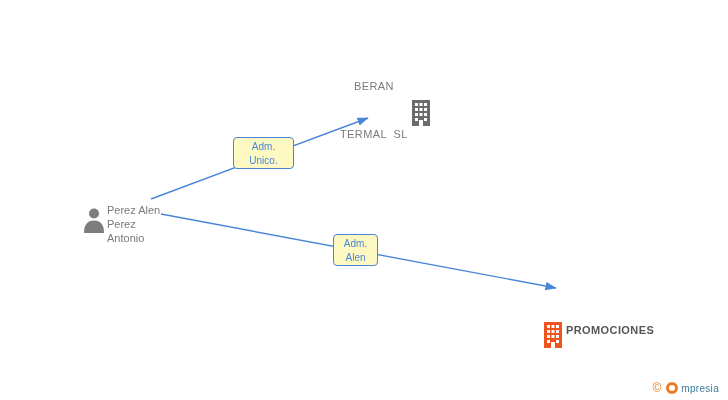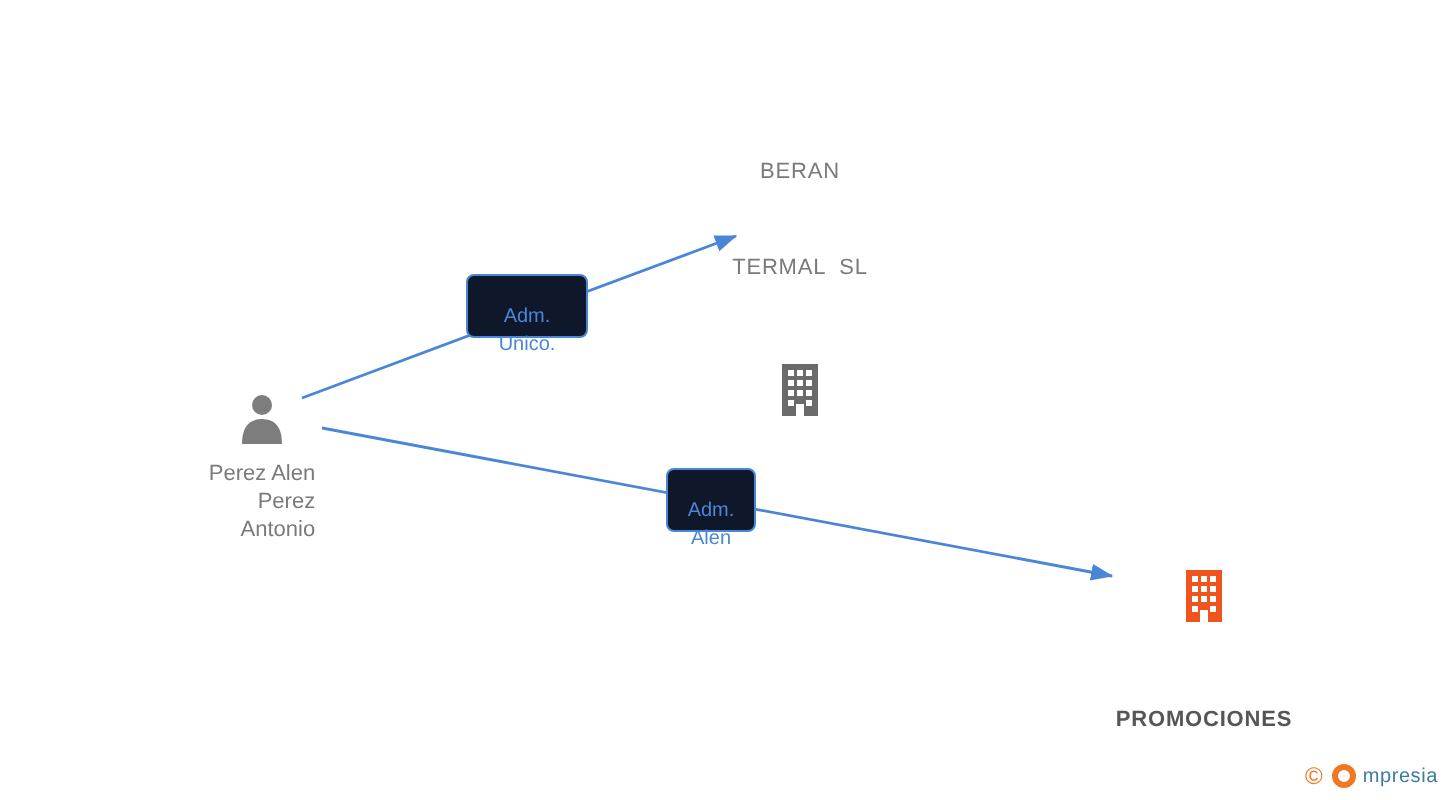--- a/index.html
+++ b/index.html
@@ -17,21 +17,21 @@
   .edges-svg {
     position: absolute;
     left: 0; top: 0;
     width: 728px; height: 400px;
     pointer-events: none;
   }
 
   .node {
     position: absolute;
     display: flex;
-    flex-direction: column;
+    flex-direction: row;
     align-items: center;
   }
 
   .node-beran { left: 340px; top: 46px; width: 120px; }
   .node-person { left: 81px;  top: 196px; width: 100px; }
   .node-promo { left: 540px; top: 283px; width: 124px; }
 
   .company-label {
     font-size: 11px;
     letter-spacing: 0.4px;
@@ -40,38 +40,38 @@
     line-height: 16px;
     white-space: pre;
   }
   .company-label.dark {
     color: #565656;
     font-weight: bold;
   }
   .person-label {
     font-size: 11px;
     color: #7a7a7a;
-    text-align: right;
+    text-align: left;
     line-height: 14px;
     margin-top: 7px;
   }
   .node-icon { display: block; }
   .node-beran .node-icon { margin-top: 6px; }
   .node-promo .company-label { margin-top: 7px; }
 
   .edge-label {
     position: absolute;
-    background: #0f172a;
+    background: #fef9c3;
     border: 1px solid #4a86d8;
     border-radius: 4px;
     color: #4a86d8;
     font-size: 10px;
     text-align: center;
     line-height: 14px;
-    padding: 14px 4px;
+    padding: 2px 4px;
   }
   .edge-label-mancom { left: 233px; top: 137px; width: 61px; height: 32px; }
   .edge-label-unico  { left: 333px; top: 234px; width: 45px; height: 32px; }
 
   .footer {
     position: absolute;
     right: 9px;
     bottom: 5px;
     display: flex;
     align-items: center;

